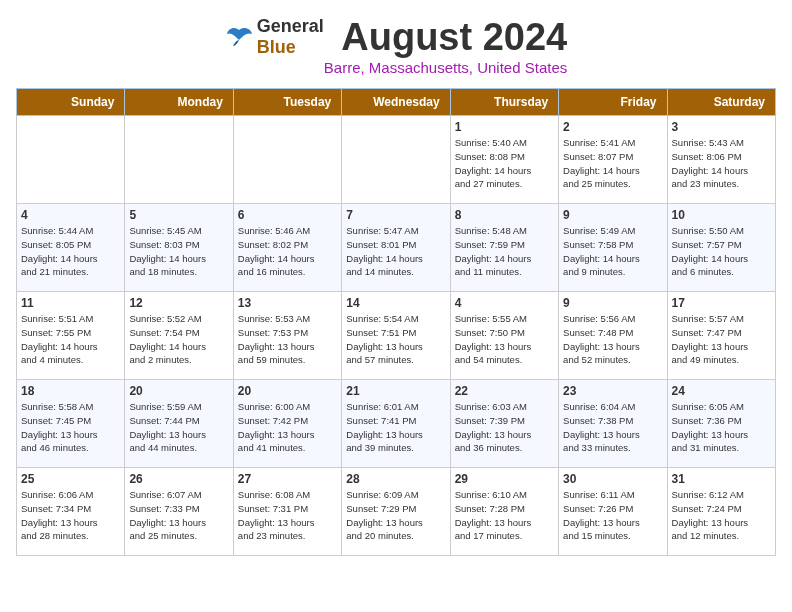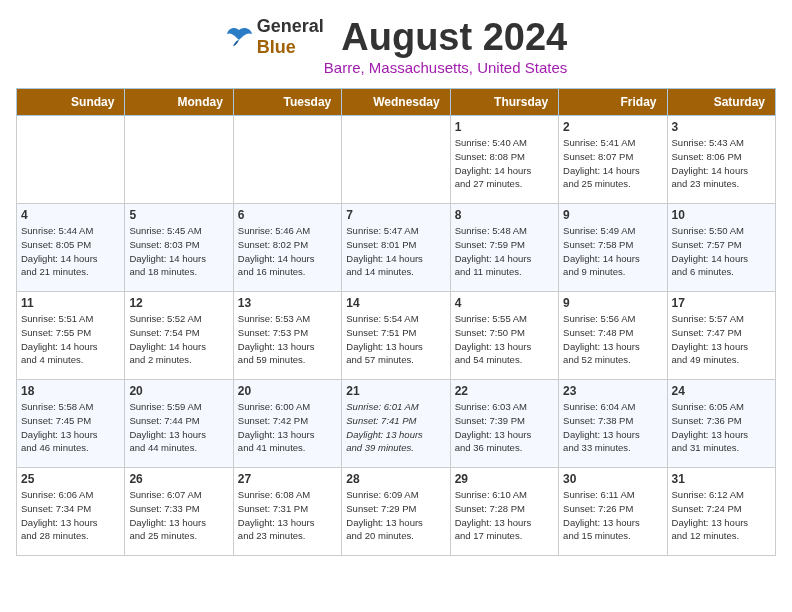--- a/index.html
+++ b/index.html
@@ -266,21 +266,21 @@
         </td>
         <td>
           <div class="day-number">20</div>
           <div class="day-detail" style="white-space: pre-line;">Sunrise: 6:00 AM
 Sunset: 7:42 PM
 Daylight: 13 hours
 and 41 minutes.</div>
         </td>
         <td>
           <div class="day-number">21</div>
-          <div class="day-detail" style="white-space: pre-line; font-style: italic;">Sunrise: 6:01 AM
+          <div class="day-detail" style="white-space: pre-line;">Sunrise: 6:01 AM
 Sunset: 7:41 PM
 Daylight: 13 hours
 and 39 minutes.</div>
         </td>
         <td>
           <div class="day-number">22</div>
           <div class="day-detail" style="white-space: pre-line;">Sunrise: 6:03 AM
 Sunset: 7:39 PM
 Daylight: 13 hours
 and 36 minutes.</div>

